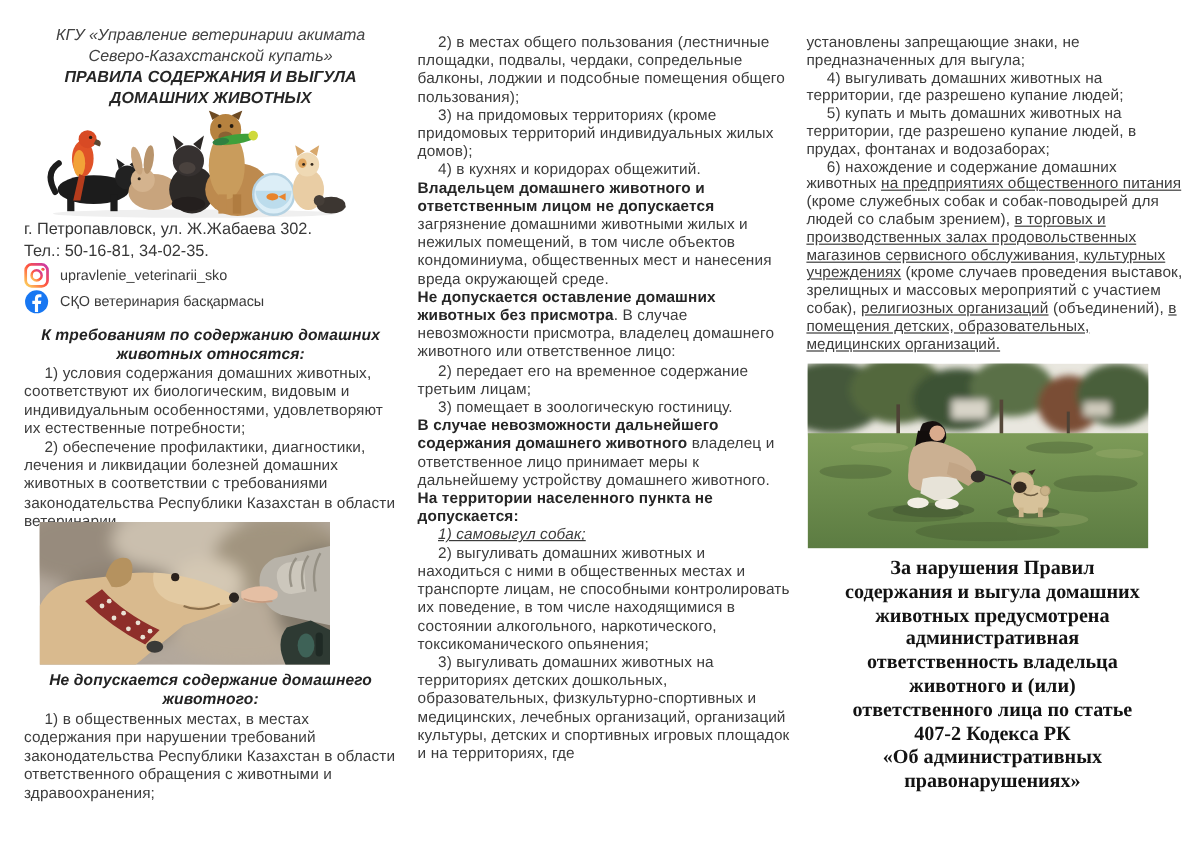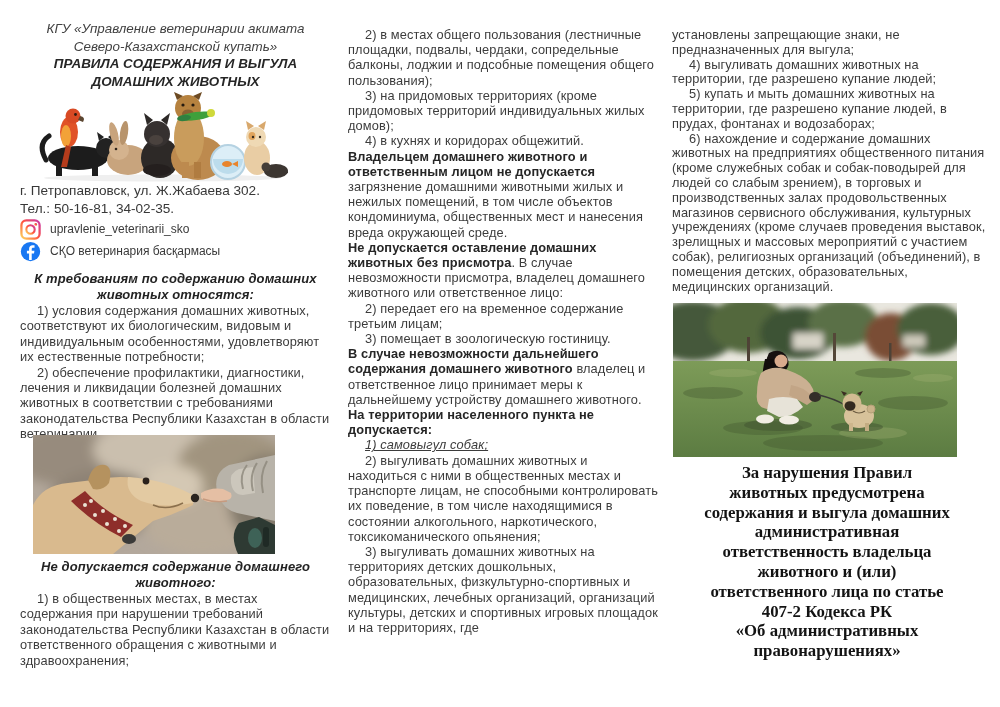--- a/index.html
+++ b/index.html
@@ -10,21 +10,21 @@
   .panel{position:absolute;top:12px;}
   #panel-left{left:20px;width:311px;height:690px;}
   #panel-mid{left:348px;width:310px;padding-top:15px;}
   #panel-right{left:672px;width:316px;height:690px;padding-top:16px;}
 
   p{margin:0;font-size:12.8px;line-height:15.4px;letter-spacing:0.1px;text-align:left;}
   #panel-mid p{line-height:15.2px;}
   #panel-right p{line-height:14.8px;}
   p.ind{text-indent:17px;}
   .b{font-weight:bold;color:#262626;}
-  .u{}
+  .u{text-decoration:underline;}
   p.bold-par{font-weight:bold;color:#262626;}
   p.iu{font-style:italic;text-decoration:underline;}
 
   .org-header{margin-top:8px;text-align:center;font-style:italic;}
   .org-line{font-size:13.4px;line-height:17.6px;color:#424242;}
   .org-line.title{font-weight:bold;color:#262626;}
 
   .animals-img{display:block;margin:2px 0 0 16px;}
   .contact-line{font-size:13.6px;line-height:18px;color:#383838;}
   .contact-line:first-of-type{margin-top:8px;}
@@ -292,22 +292,22 @@
     <path d="M171,93 l-3,-5 6,2 z" fill="#3a2e22"></path>
       <path d="M187,93 l3,-5 -6,2 z" fill="#3a2e22"></path>
     <circle cx="198" cy="106" r="4" fill="#c9b288" stroke="#b5a078" stroke-width="1"></circle>
     <rect x="176" y="120" width="4" height="8" fill="#cdb68c"></rect>
       <rect x="192" y="120" width="4" height="8" fill="#c3ac82"></rect>
     <path d="M180,108 q6,4 12,0" fill="none" stroke="#6b5b40" stroke-width="1.2"></path>
   </svg>
 
   <div id="notice-block">
     <div>За нарушения Правил</div>
+    <div>содержания и выгула домашних</div>
     <div>животных предусмотрена</div>
-    <div>содержания и выгула домашних</div>
     <div>административная</div>
     <div>ответственность владельца</div>
     <div>животного и (или)</div>
     <div>ответственного лица по статье</div>
     <div>407-2 Кодекса РК</div>
     <div>«Об административных</div>
     <div>правонарушениях»</div>
   </div>
 </div>
 

